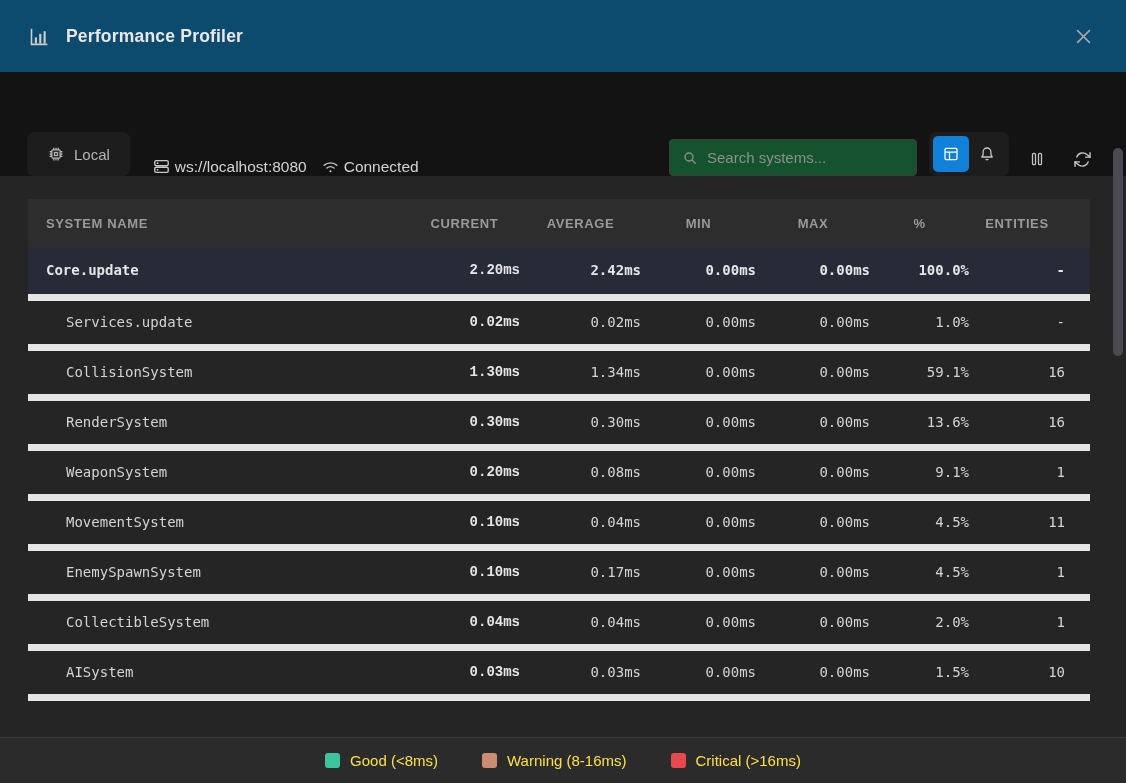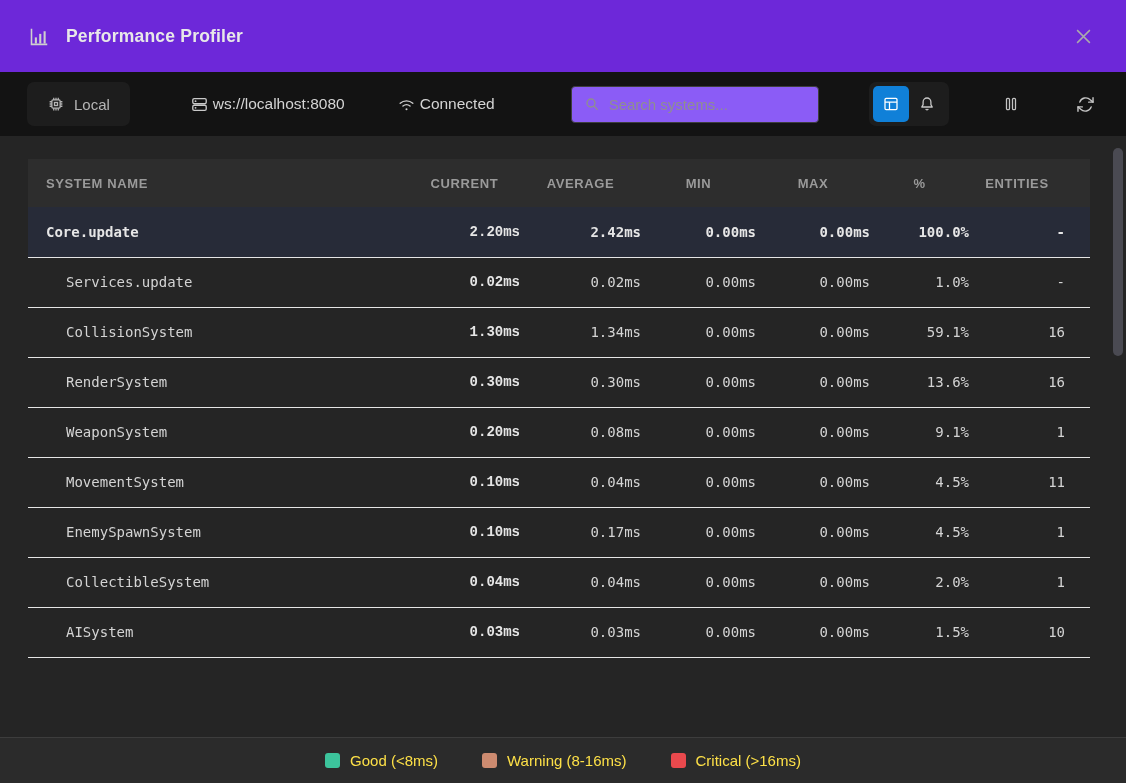--- a/index.html
+++ b/index.html
@@ -10,21 +10,21 @@
     color: #d6d6d6;
     position: relative;
     display: flex;
     flex-direction: column;
   }
   svg { display: block; }
 
   
   .titlebar {
     height: 72px;
-    background: #6d28d9;
+    background: #0c4a6e;
     display: flex;
     align-items: center;
     padding: 0 28px;
     flex: 0 0 auto;
   }
   .app-icon { margin-right: 17px; }
   .titlebar h1 {
     font-size: 17.5px;
     font-weight: 700;
     color: #e8e8e8;
@@ -33,27 +33,26 @@
   .close-btn {
     margin-left: auto;
     background: transparent;
     border: none;
     cursor: pointer;
     padding: 6px;
   }
 
   
   .toolbar {
-    height: 64px;
+    height: 104px;
     background: #131313;
     display: flex;
-    align-items: center;
+    align-items: flex-end;
     padding: 0 27px;
     flex: 0 0 auto;
-    gap: 38px;
   }
   .segment {
     background: #1d1d1d;
     border-radius: 7px;
     padding: 4px;
     display: flex;
     align-items: center;
   }
   .seg-btn {
     display: flex;
@@ -81,21 +80,21 @@
     font-size: 15.5px;
     color: #d4d4d4;
   }
   .conn-url { margin-left: 22px; }
   .conn-status { margin-left: 14px; }
   .spacer { flex: 1; }
 
   .search-box {
     width: 248px;
     height: 37px;
-    background: #8b5cf6;
+    background: #14532d;
     border: 1px solid #3e3e3e;
     border-radius: 4px;
     display: flex;
     align-items: center;
     padding: 0 12px;
     gap: 9px;
   }
   .search-box input {
     flex: 1;
     background: transparent;
@@ -158,21 +157,21 @@
     color: #9a9a9a;
     font-size: 13px;
     font-weight: 700;
     letter-spacing: .6px;
     text-align: center;
     white-space: nowrap;
   }
   thead th.h-name { text-align: left; padding-left: 18px; }
   thead th.h-entities { padding-right: 25px; }
 
-  tbody tr { border-top: 1px solid #e5e5e5; }
+  tbody tr { border-top: 7px solid #e5e5e5; }
   tbody tr:first-child { border-top: none; }
   tbody td {
     height: 50px;
     font-family: "DejaVu Sans Mono", monospace;
     font-size: 14px;
     color: #d4d4d4;
     white-space: nowrap;
   }
   td.name { text-align: left; padding-left: 38px; margin-left: 40px; }
   tr.root td.name { padding-left: 18px; }

